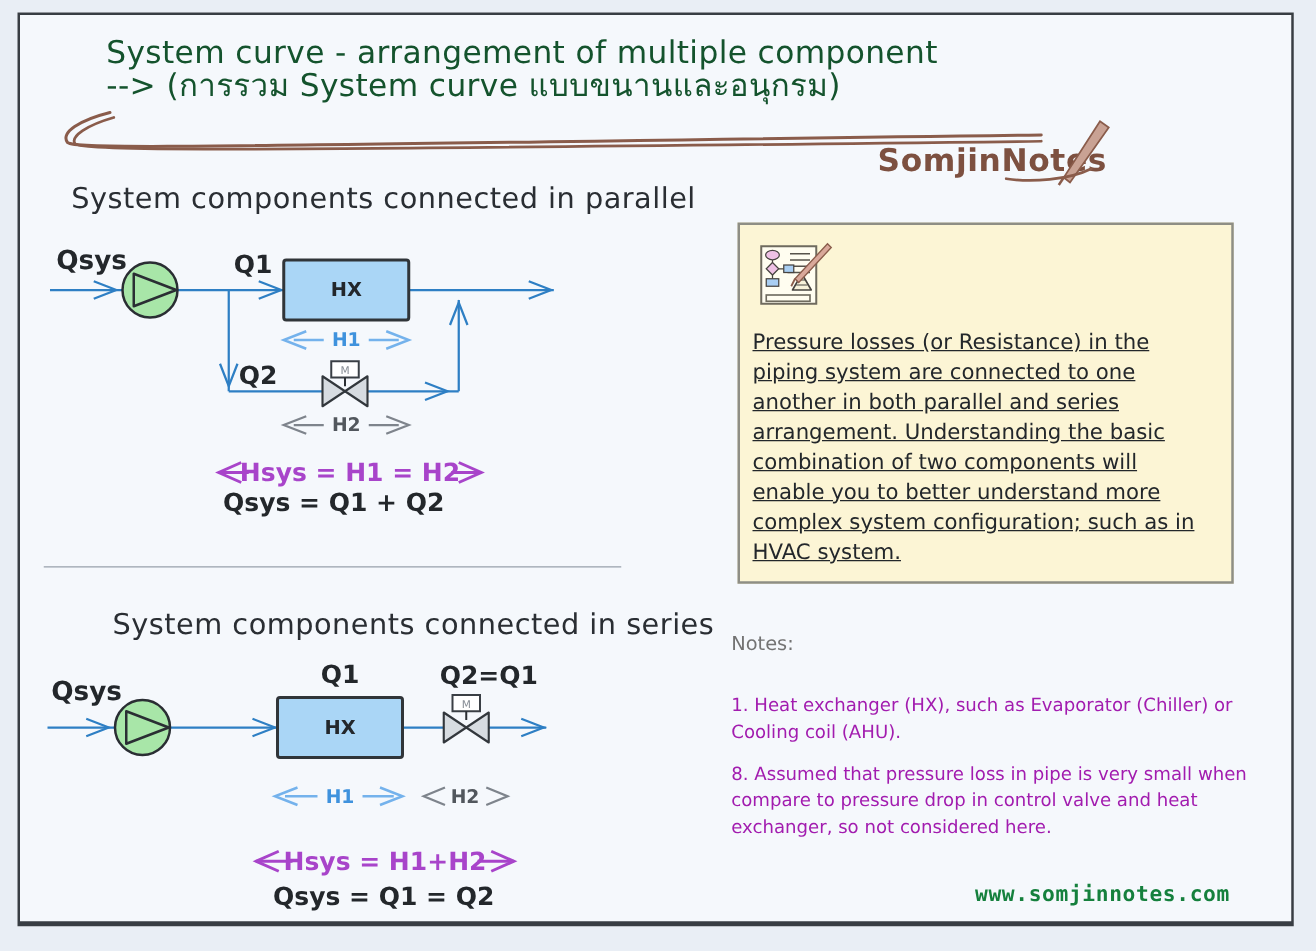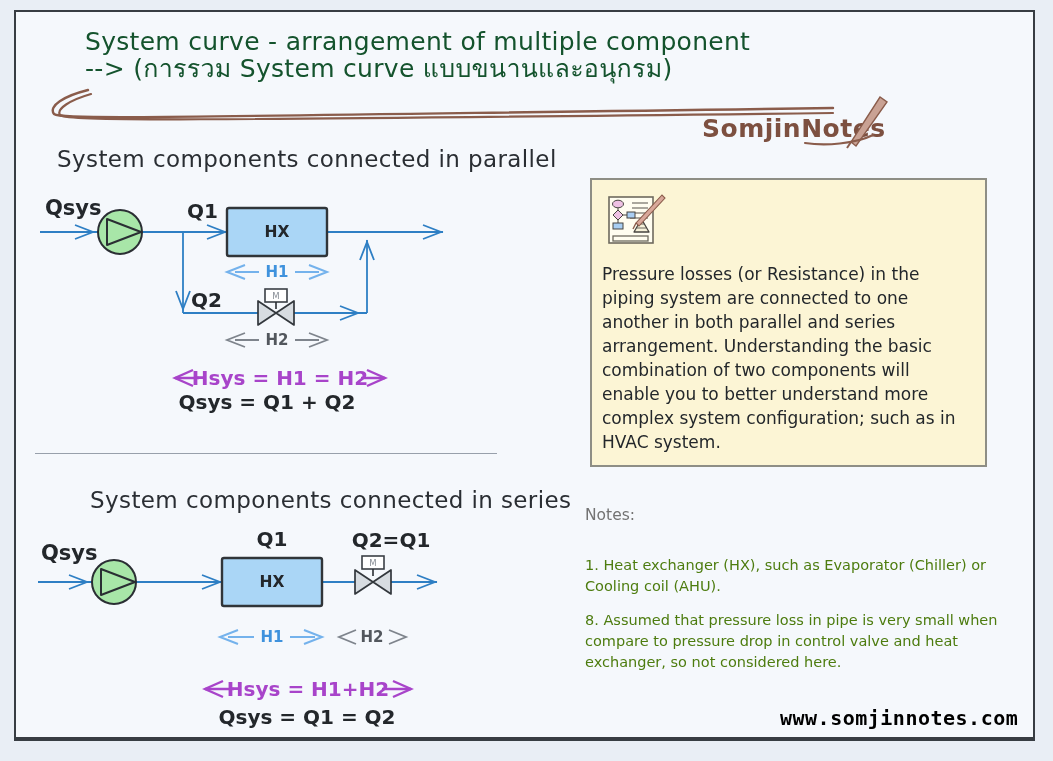--- a/index.html
+++ b/index.html
@@ -46,32 +46,32 @@
   .purple{stroke:#a844ca;stroke-width:2.4;fill:none;}
   .ink{stroke:#2a2e33;fill:none;}
   
   #note-box{
     left:590px;top:178px;width:397px;height:289px;box-sizing:border-box;
     background:#fcf5d5;border:2px solid #8e8e85;
   }
   #note-icon{left:606px;top:192px;}
   #note-text{
     left:602px;top:262px;width:366px;
-    font-size:17px;line-height:24px;color:#23272b;
+    font-size:17px;line-height:24px;color:#23272b;text-decoration:underline;
   }
   
   #notes-heading{left:585px;top:506px;font-size:15.5px;color:#737373;}
-  .note-item{left:585px;color:#4d7c0f;font-size:14.5px;line-height:21px;}
+  .note-item{left:585px;color:#a21caf;font-size:14.5px;line-height:21px;}
   #note-item-1{top:555px;width:415px;}
   #note-item-2{top:610px;width:425px;}
   
   #website{
     left:780px;top:706px;
     font-family:"DejaVu Sans Mono",monospace;
-    font-size:20px;letter-spacing:.5px;color:#000000;font-weight:bold;
+    font-size:17px;letter-spacing:.5px;color:#15803d;font-weight:bold;
   }
 </style>
 </head>
 <body>
 
 <div id="canvas" class="abs"></div>
 
 <div id="title1" class="abs title-line">System curve - arrangement of multiple component</div>
 <div id="title2" class="abs title-line">--&gt; (การรวม System curve แบบขนานและอนุกรม)</div>
 

